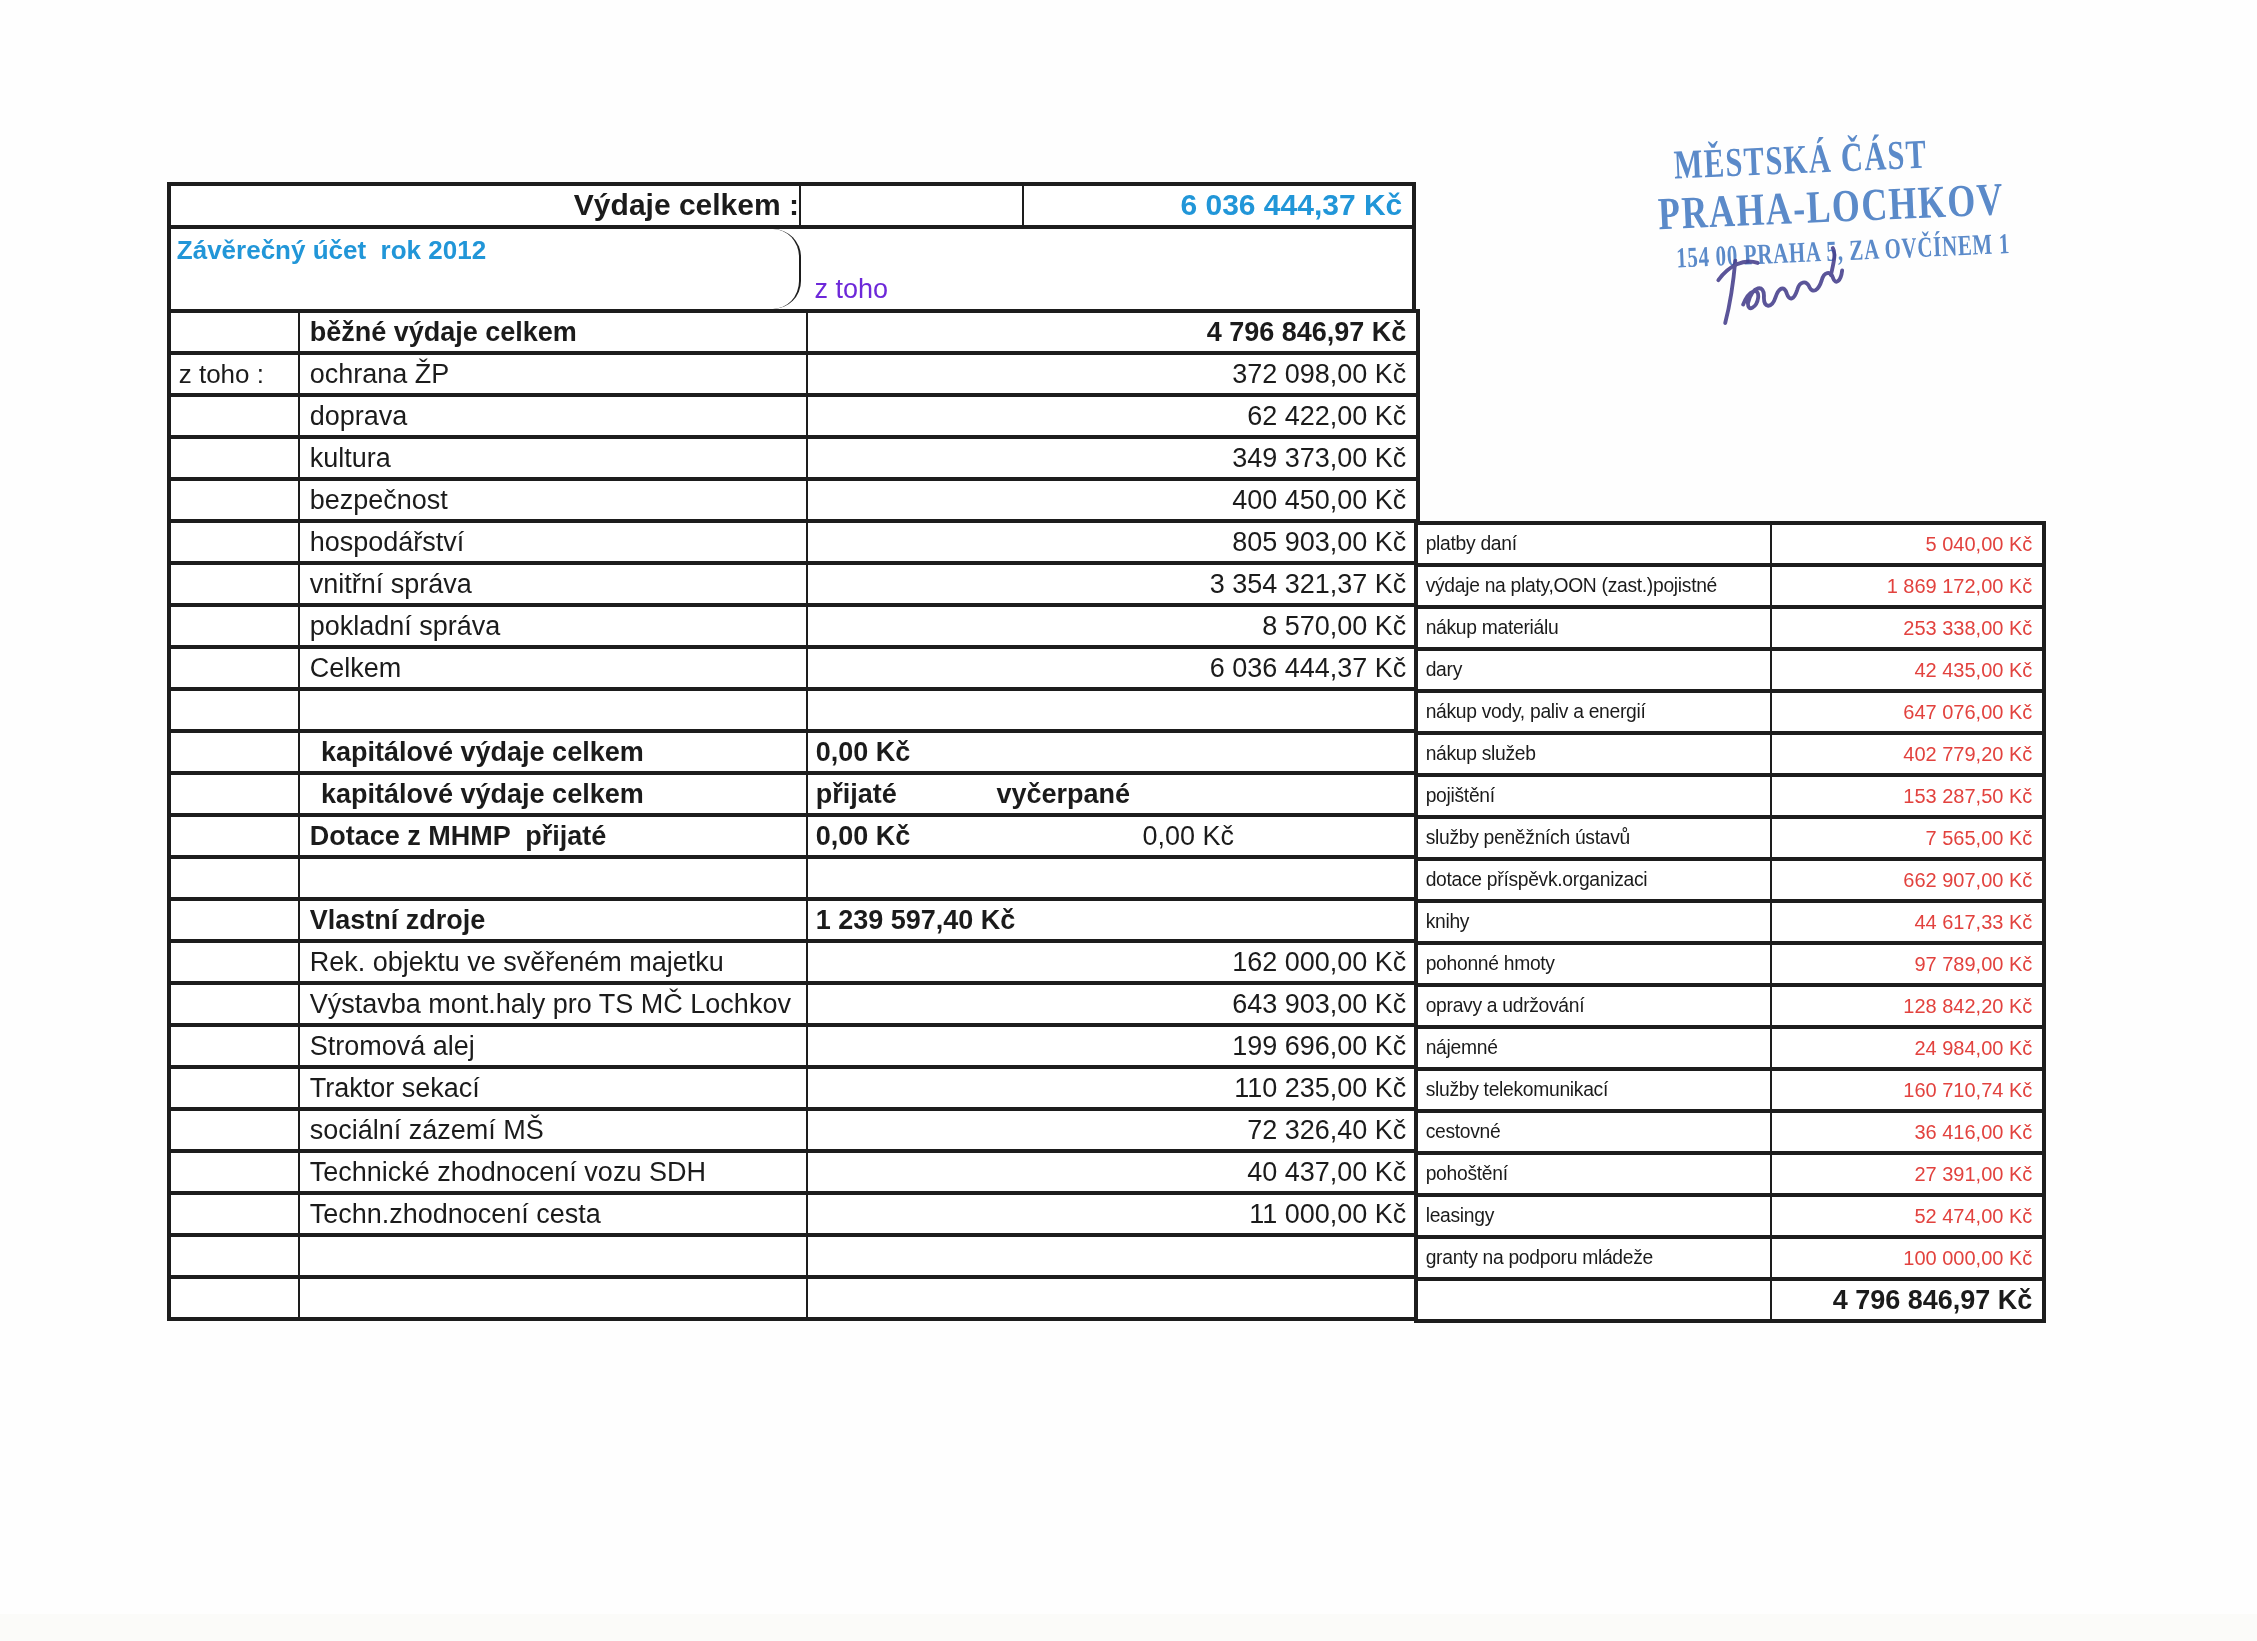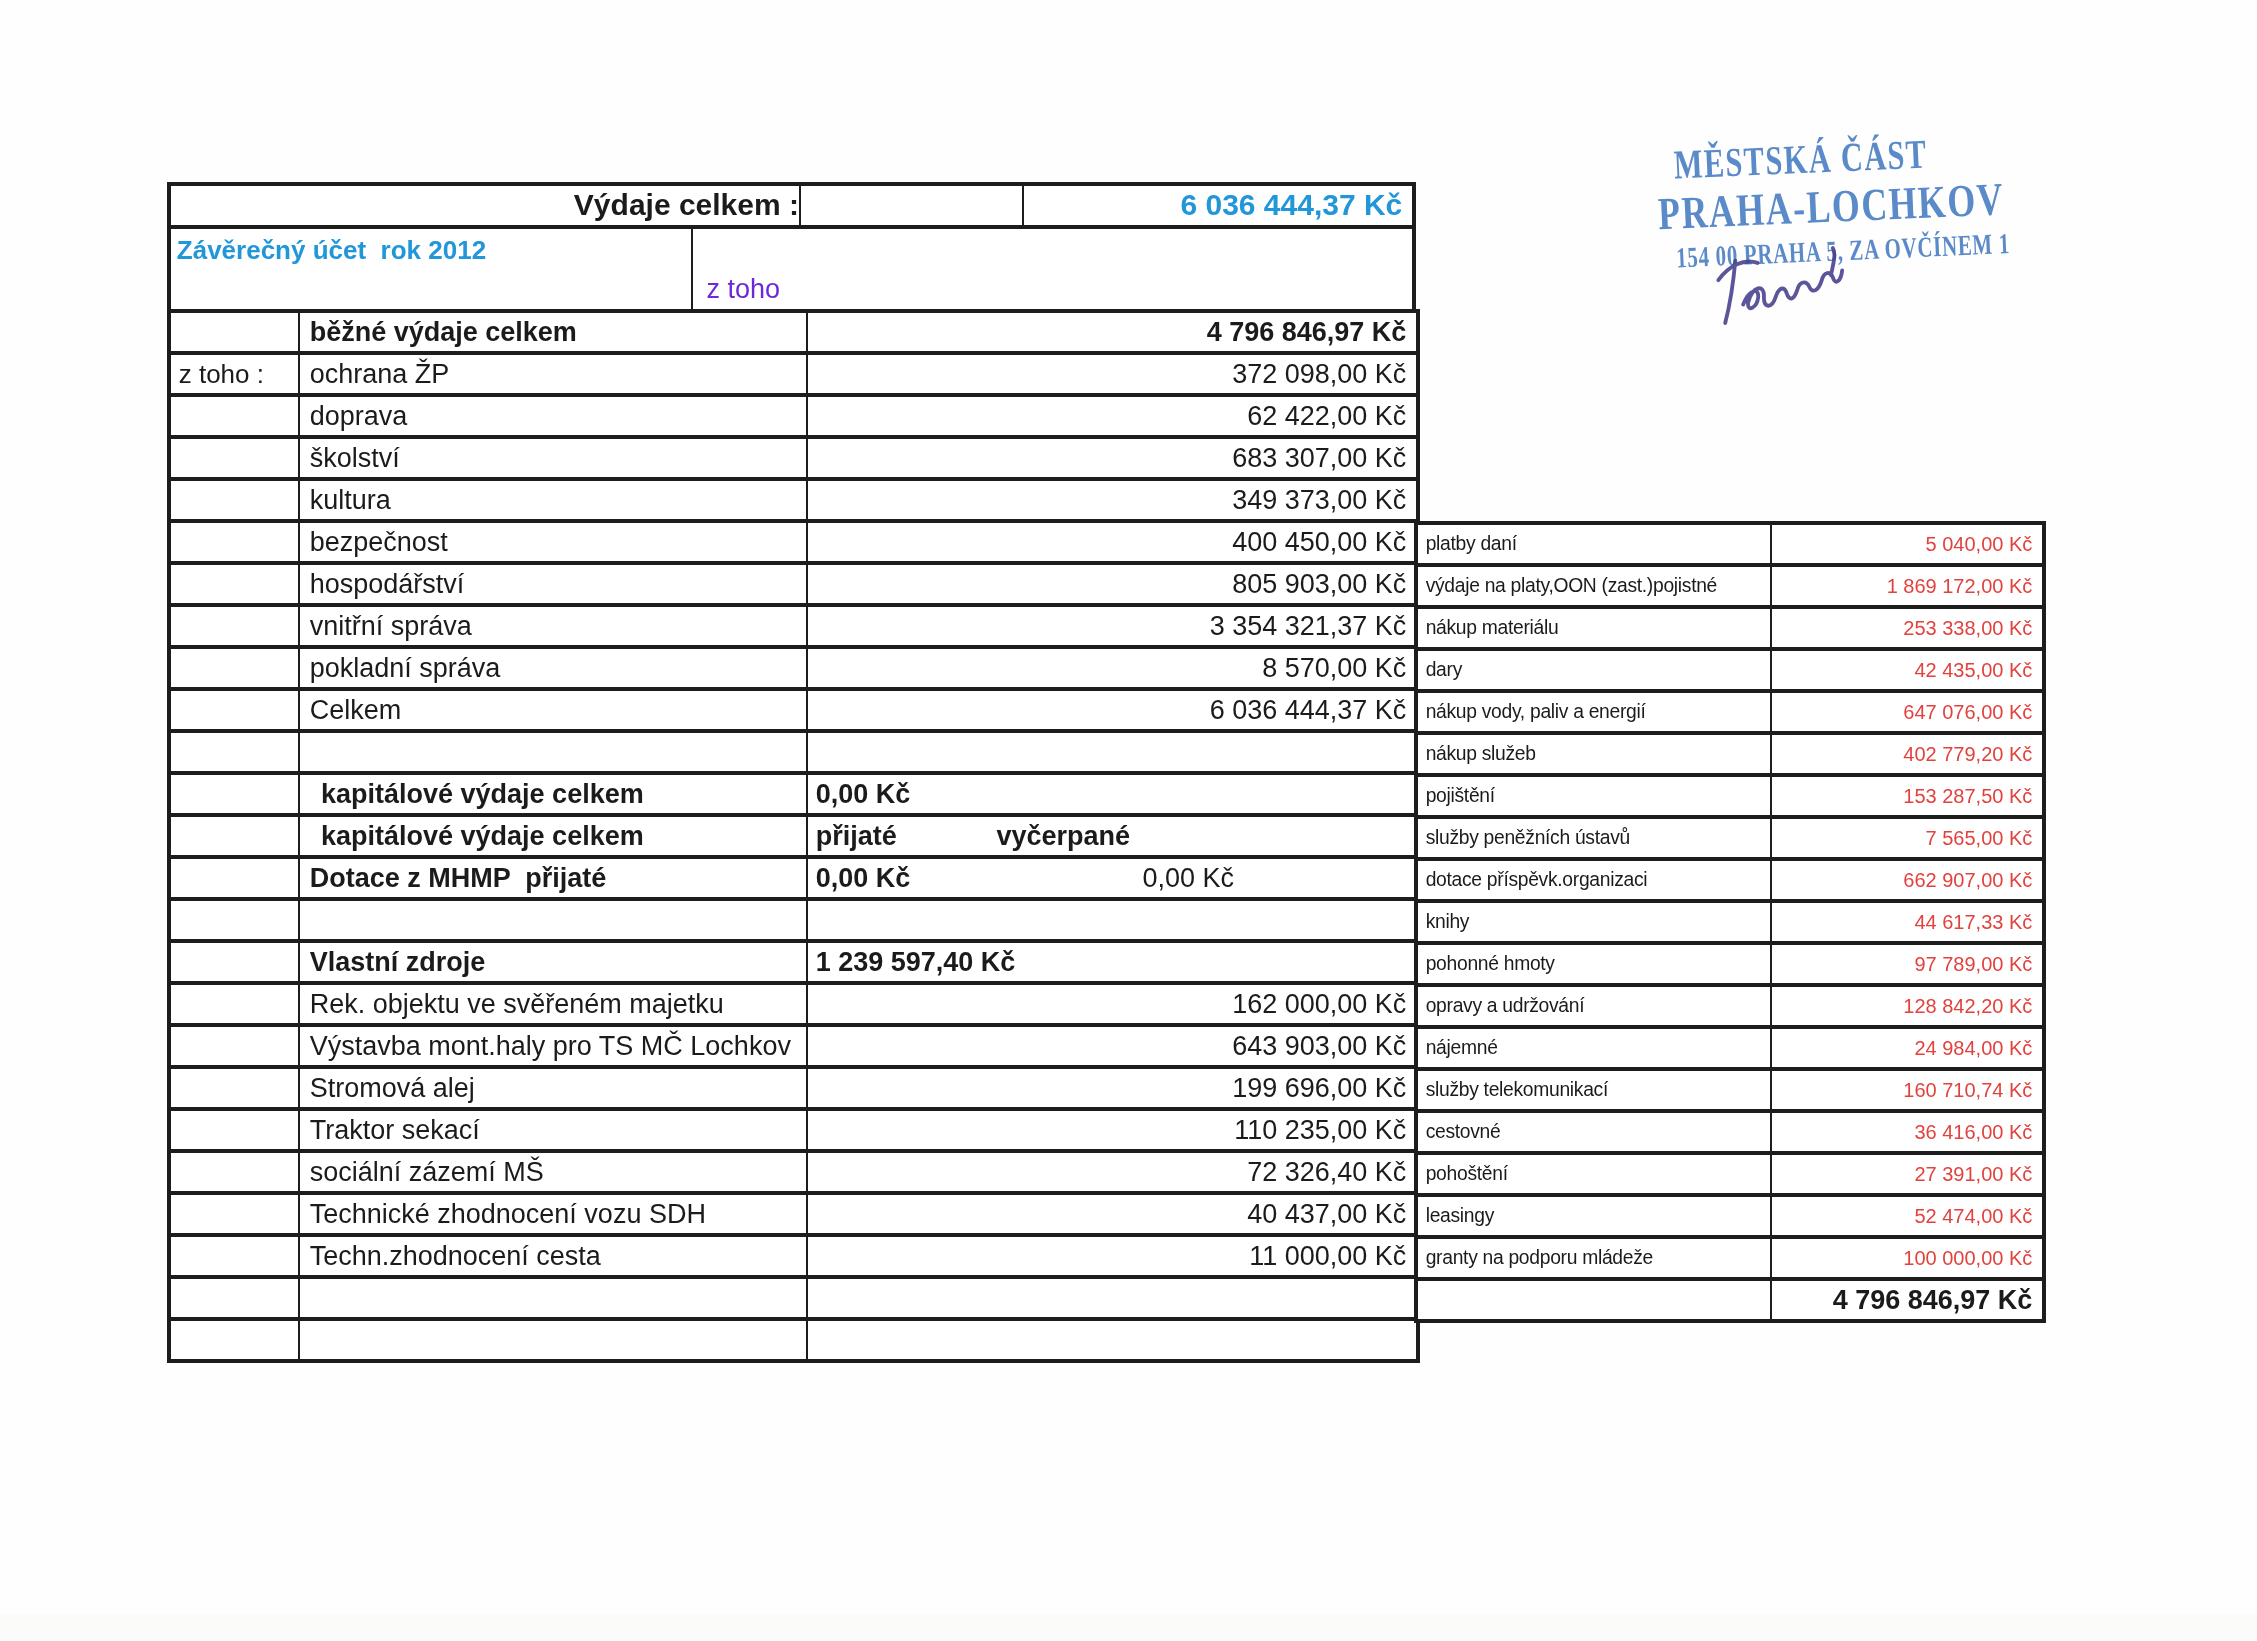--- a/index.html
+++ b/index.html
@@ -14,21 +14,21 @@
   .header-table{position:absolute;left:167px;top:182px;width:1249px;height:47px;display:flex;
     border:4.8px solid var(--bdr);box-sizing:border-box;background:#fff;}
   .header-table .hcell{box-sizing:border-box;height:100%;line-height:37px;}
   .hcell.hlabel{width:630px;border-right:2.9px solid var(--bdr);font-weight:bold;font-size:30px;padding-left:9.7px;white-space:pre;text-align:right;}
   .hcell.hmid{width:223px;border-right:2.9px solid var(--bdr);}
   .hcell.hvalue{flex:1;text-align:right;font-weight:bold;font-size:30px;padding-right:9.7px;color:var(--blue);white-space:pre;}
 
   
   .mid-row{position:absolute;left:167px;top:229px;width:1249px;height:80px;display:flex;
     border-left:4.8px solid var(--bdr);border-right:4.8px solid var(--bdr);box-sizing:border-box;background:#fff;}
-  .mid-left{width:522px;box-sizing:border-box;border-right:2.9px solid var(--bdr);padding:5.8px 0 0 5.8px;}
+  .mid-left{width:630px;box-sizing:border-box;border-right:2.9px solid var(--bdr);padding:5.8px 0 0 5.8px;border-radius:28px;}
   .mid-right{flex:1;display:flex;align-items:flex-end;padding:0 0 3.9px 13.5px;}
   .subtitle{font-size:26px;font-weight:bold;color:var(--blue);white-space:pre;}
   .ztoho{font-size:27px;color:#6d28d9;}
 
   
   table{border-collapse:collapse;table-layout:fixed;background:#fff;}
   td{border:2.9px solid var(--bdr);border-top-width:4.8px;border-bottom-width:4.8px;height:38px;
      padding:0;vertical-align:middle;overflow:hidden;}
   .ltable{position:absolute;left:167px;top:309px;width:1249px;border:4.8px solid var(--bdr);}
   .ltable td{font-size:27px;}
@@ -101,27 +101,20 @@
         </tr>
         <tr>
           <td class="c1"></td>
           <td class="lab">doprava</td>
           <td class="val">
             <span class="r">62 422,00 Kč</span>
           </td>
         </tr>
         <tr>
           <td class="c1"></td>
-          <td class="lab">školství</td>
-          <td class="val">
-            <span class="r">683 307,00 Kč</span>
-          </td>
-        </tr>
-        <tr>
-          <td class="c1"></td>
           <td class="lab">kultura</td>
           <td class="val">
             <span class="r">349 373,00 Kč</span>
           </td>
         </tr>
         <tr>
           <td class="c1"></td>
           <td class="lab">bezpečnost</td>
           <td class="val">
             <span class="r">400 450,00 Kč</span>

